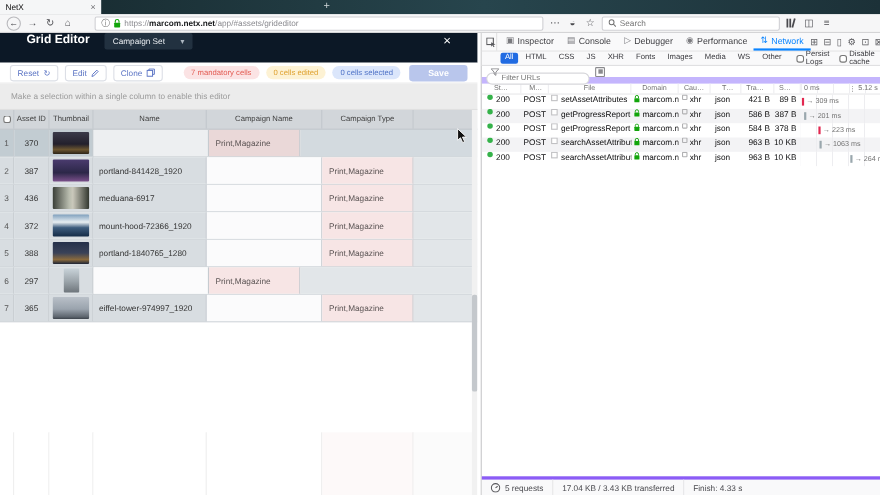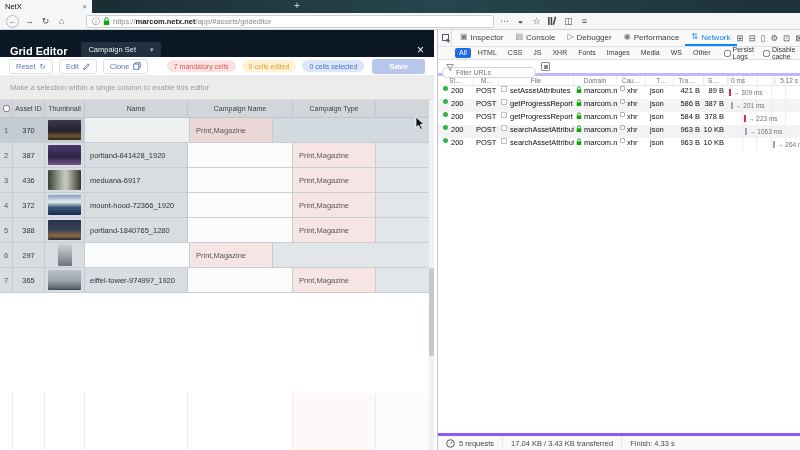--- a/index.html
+++ b/index.html
@@ -12,21 +12,21 @@
   .navbar{position:absolute;top:13px;left:0;right:0;height:17px;background:#f6f6f7;border-bottom:1px solid #d4d4d6;display:flex;align-items:center;gap:5px;padding:0 6px}
   .navico{color:#4a4a4f;font-size:9px;line-height:1;width:11px;text-align:center;flex:0 0 auto}
   .backwrap{width:13px;height:13px;border:1px solid #b9b9bd;border-radius:50%;display:flex;align-items:center;justify-content:center;flex:0 0 auto;color:#3d3d42;font-size:8px}
   .urlbar{margin-left:14px;width:408px;height:13px;background:#fff;border:1px solid #d0d0d4;border-radius:2px;display:flex;align-items:center;gap:3px;padding:0 5px;font-size:7.5px;flex:0 0 auto;overflow:hidden;white-space:nowrap}
   .urlbar .info{color:#737373;font-size:8px}
   .url-pre,.url-path{color:#8b8b90}
   .url-dom{color:#17191b;font-weight:bold}
   .searchbar{width:162px;height:13px;background:#fff;border:1px solid #d0d0d4;border-radius:2px;display:flex;align-items:center;gap:3px;padding:0 5px;flex:0 0 auto}
   .searchbar input{border:0;outline:0;width:100%;font-size:7.5px;color:#555;background:transparent;font-family:"Liberation Sans",sans-serif}
   
-  .appheader{position:absolute;top:30px;left:0;width:434px;height:27px;background:#0c1826;color:#fff;display:flex;align-items:flex-end;padding:0 10px}
+  .appheader{position:absolute;top:30px;left:0;width:434px;height:27px;background:#0c1826;color:#fff;display:flex;align-items:flex-start;padding:0 24px}
   .apptitle{font-size:11px;font-weight:bold}
   .dataset{margin-left:14px;background:#223140;border-radius:2px;font-size:7.5px;padding:3px 7px;display:flex;align-items:center;gap:14px;color:#e8ecf0}
   .dataset .chev{font-size:7px;color:#aeb8c2}
   .appclose{margin-left:auto;font-size:12px;color:#fff;cursor:default}
   .apptoolbar{position:absolute;top:57px;left:0;width:434px;height:19px;background:#fff;border-bottom:1px solid #ececec;display:flex;align-items:center;padding:0 9px;gap:6px}
   .btn{border:1px solid #dcdfe6;border-radius:3px;color:#5b74c4;font-size:7.5px;padding:2px 6px;background:#fff;display:flex;gap:4px;align-items:center}
   .btn svg{display:block}
   .badge{font-size:7px;padding:2.5px 7px;border-radius:8px;white-space:nowrap}
   .badge.red{background:#fbe3e4;color:#e25950;margin-left:auto}
   .badge.yellow{background:#fdf2d4;color:#dfa12f}
@@ -76,21 +76,21 @@
   .pick{width:14px;display:flex;justify-content:center;border-right:1px solid #e0e0e2;height:100%;align-items:center;margin-right:2px}
   .dtright{margin-left:auto;display:flex;gap:5px;align-items:center;color:#5a5a5e;font-size:8.5px;padding-right:3px}
   .dtright span{line-height:1}
   .dtfilter{height:13px;background:#f9f9fa;border-bottom:1px solid #e0e0e2;display:flex;align-items:center;gap:3px;padding:0 4px;font-size:7px;color:#38383d}
   .chip{padding:1px 4px;border-radius:2px;line-height:1.2}
   .chip.on{background:#216be2;color:#fff}
   .cklabel{display:flex;align-items:center;gap:2px;font-size:7px;margin-left:6px}
   .cklabel input{width:7px;height:7px;margin:0}
   .sep{width:1px;height:9px;background:#d7d7db;margin:0 2px}
   .kebab{margin-left:auto;color:#5a5a5e;font-size:8px}
-  .dtsearch{height:16px;border-bottom:3px solid #c4b5fd;display:flex;align-items:center;padding:0 4px;gap:5px}
+  .dtsearch{height:16px;border-bottom:6px solid #c4b5fd;display:flex;align-items:center;padding:0 4px;gap:5px}
   .finput{position:relative;width:94px;height:11px;flex:0 0 auto}
   .finput input{width:100%;height:100%;border:1px solid #d7d7db;border-radius:6px;font-size:7px;padding:0 4px 0 13px;outline:0;color:#555;font-family:"Liberation Sans",sans-serif}
   .finput svg{position:absolute;left:4px;top:2.5px}
   .harbox{width:9px;height:9px;border:1px solid #8a8a8e;border-radius:1px;display:flex;align-items:center;justify-content:center}
   .harbox i{display:block;width:4px;height:4px;background:#8a8a8e}
   .nethead{height:10px;display:flex;font-size:6.5px;color:#737373;border-bottom:1px solid #e8e8ea;align-items:center}
   .nethead .nc{display:flex;align-items:center;justify-content:center;height:100%;border-right:1px solid #ededf0;overflow:hidden}
   .nc{flex:0 0 auto}
   .nc-st{width:36px}.nc-m{width:25px}.nc-f{width:75px}.nc-d{width:43px}.nc-c{width:29px}.nc-t{width:28px}.nc-tr{width:30px}.nc-s{width:24px}
   .nc-wf{flex:1 1 auto;border-right:0!important;position:relative;overflow:hidden}
@@ -138,20 +138,27 @@
     <span class="info">ⓘ</span>
     <svg width="7" height="9" viewBox="0 0 7 9">
         <path d="M1.8 3.6 V2.4 a1.7 1.7 0 0 1 3.4 0 V3.6" stroke="#12a50b" stroke-width="1" fill="none"></path>
         <rect x="0.8" y="3.6" width="5.4" height="4.4" rx="0.6" fill="#12a50b"></rect>
       </svg>
     <span><span class="url-pre">https://</span><span class="url-dom">marcom.netx.net</span><span class="url-path">/app/#assets/grideditor</span></span>
   </div>
   <span class="navico">⋯</span>
   <span class="navico">◒</span>
   <span class="navico">☆</span>
+  <div class="searchbar">
+    <svg width="8" height="8" viewBox="0 0 8 8">
+        <circle cx="3.2" cy="3.2" r="2.4" fill="none" stroke="#737373" stroke-width="1"></circle>
+        <line x1="5" y1="5" x2="7.4" y2="7.4" stroke="#737373" stroke-width="1"></line>
+      </svg>
+    <input placeholder="Search" style="">
+  </div>
   <svg class="navico" width="11" height="10" viewBox="0 0 11 10">
       <rect x="1" y="1" width="1.6" height="8" fill="#4a4a4f"></rect>
       <rect x="3.6" y="1" width="1.6" height="8" fill="#4a4a4f"></rect>
       <rect x="6.6" y="0.6" width="1.6" height="8.6" fill="#4a4a4f" transform="rotate(15 7.4 5)"></rect>
     </svg>
   <span class="navico">◫</span>
   <span class="navico">≡</span>
 </div>
 
 <div class="appheader">

